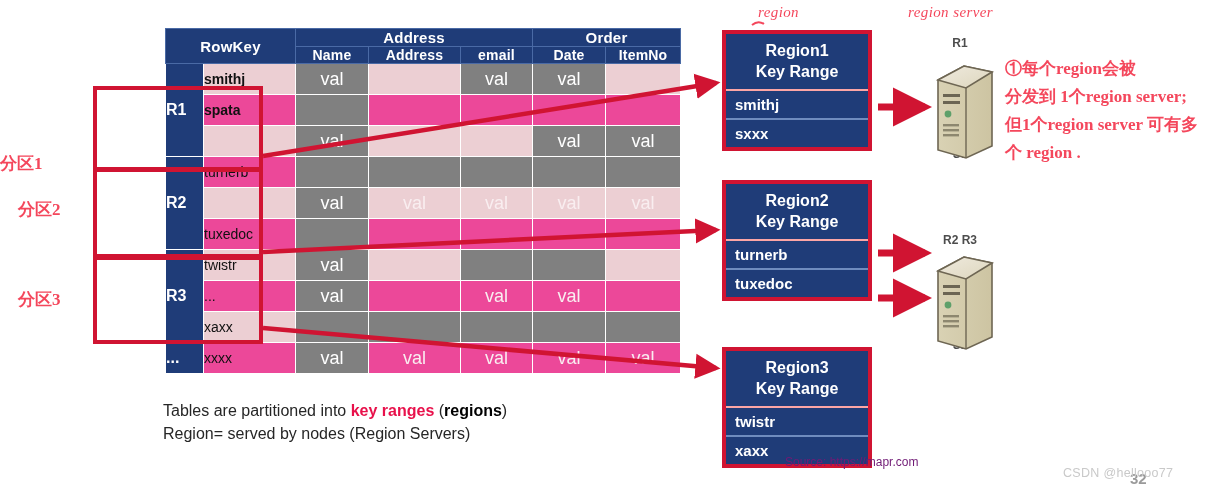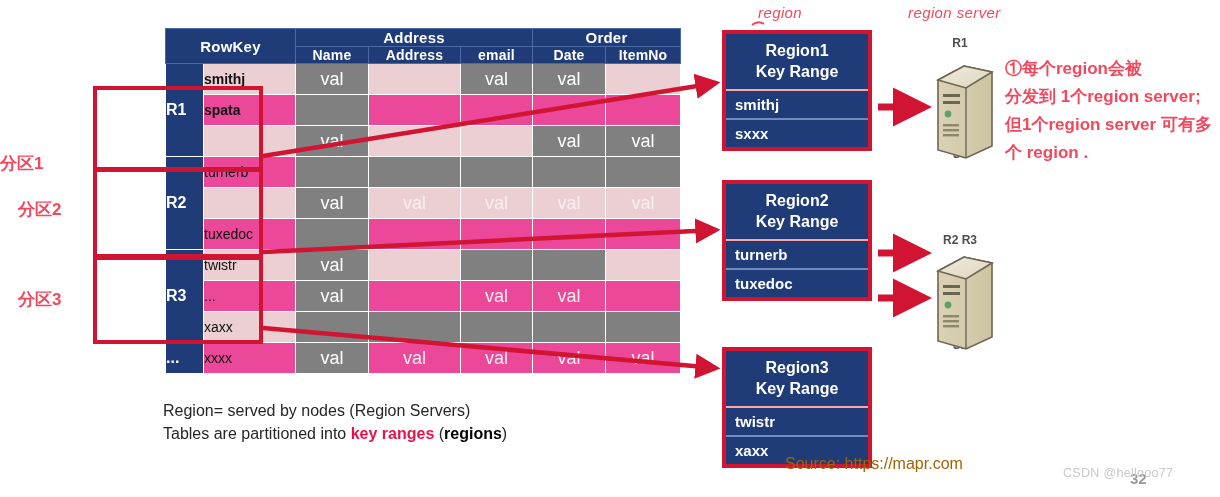--- a/index.html
+++ b/index.html
@@ -63,28 +63,28 @@
   .srv-label{
     position:absolute;font-size:12px;color:#4d4d4d;font-weight:bold;
     font-family:"Liberation Sans",sans-serif;text-align:center;white-space:nowrap;
   }
 
   
   #caption{left:163px;top:400px;font-size:16px;color:#262626;line-height:22.5px;}
   #caption .kr{color:#e8114b;font-weight:bold;}
   #caption b{font-weight:bold;color:#000;}
 
-  #source{left:785px;top:455px;font-size:16px;color:#a16207;}
+  #source{left:785px;top:455px;font-size:12px;color:#701a75;}
   #pagenum{left:1130px;top:470px;font-size:15px;color:#9a9a9a;font-weight:bold;}
   #watermark{left:1063px;top:466px;font-size:12.5px;color:#c9c9c9;letter-spacing:.3px;}
 
   
   .hand{
     position:absolute;color:#f4475c;
-    font-family:Liberation Sans, sans-serif;
+    font-family:Liberation Serif, serif;
     white-space:nowrap;
   }
   .hand.en{font-style:italic;font-size:15px;letter-spacing:.4px;}
   .hand.cn{font-size:17px;font-weight:bold;}
   .hand.note{font-size:17px;font-weight:bold;line-height:28px;white-space:pre;}
 </style>
 </head>
 <body>
 
 <div class="abs" id="hbase-table">
@@ -286,21 +286,21 @@
 <div class="hand en" style="left:908px;top:4px;">region server</div>
 <div class="hand cn" style="left:0;top:110px;margin-top:42px;">分区1</div>
 <div class="hand cn" style="left:18px;top:198px;">分区2</div>
 <div class="hand cn" style="left:18px;top:288px;">分区3</div>
 <div class="hand note" style="left:1005px;top:55px;">①每个region会被
 分发到 1个region server;
 但1个region server 可有多
 个 region .</div>
 
 <div class="abs" id="caption">
-  <div>Region= served by nodes (Region Servers)</div>
   <div>
     <span>Tables are partitioned into </span><span class="kr">key ranges</span><span> (</span><b>regions</b><span>)</span>
   </div>
+  <div>Region= served by nodes (Region Servers)</div>
 </div>
 
 <div class="abs" id="source">Source: https://mapr.com</div>
 <div class="abs" id="pagenum">32</div>
 <div class="abs" id="watermark">CSDN @hellooo77</div>
 
 </body></html>

